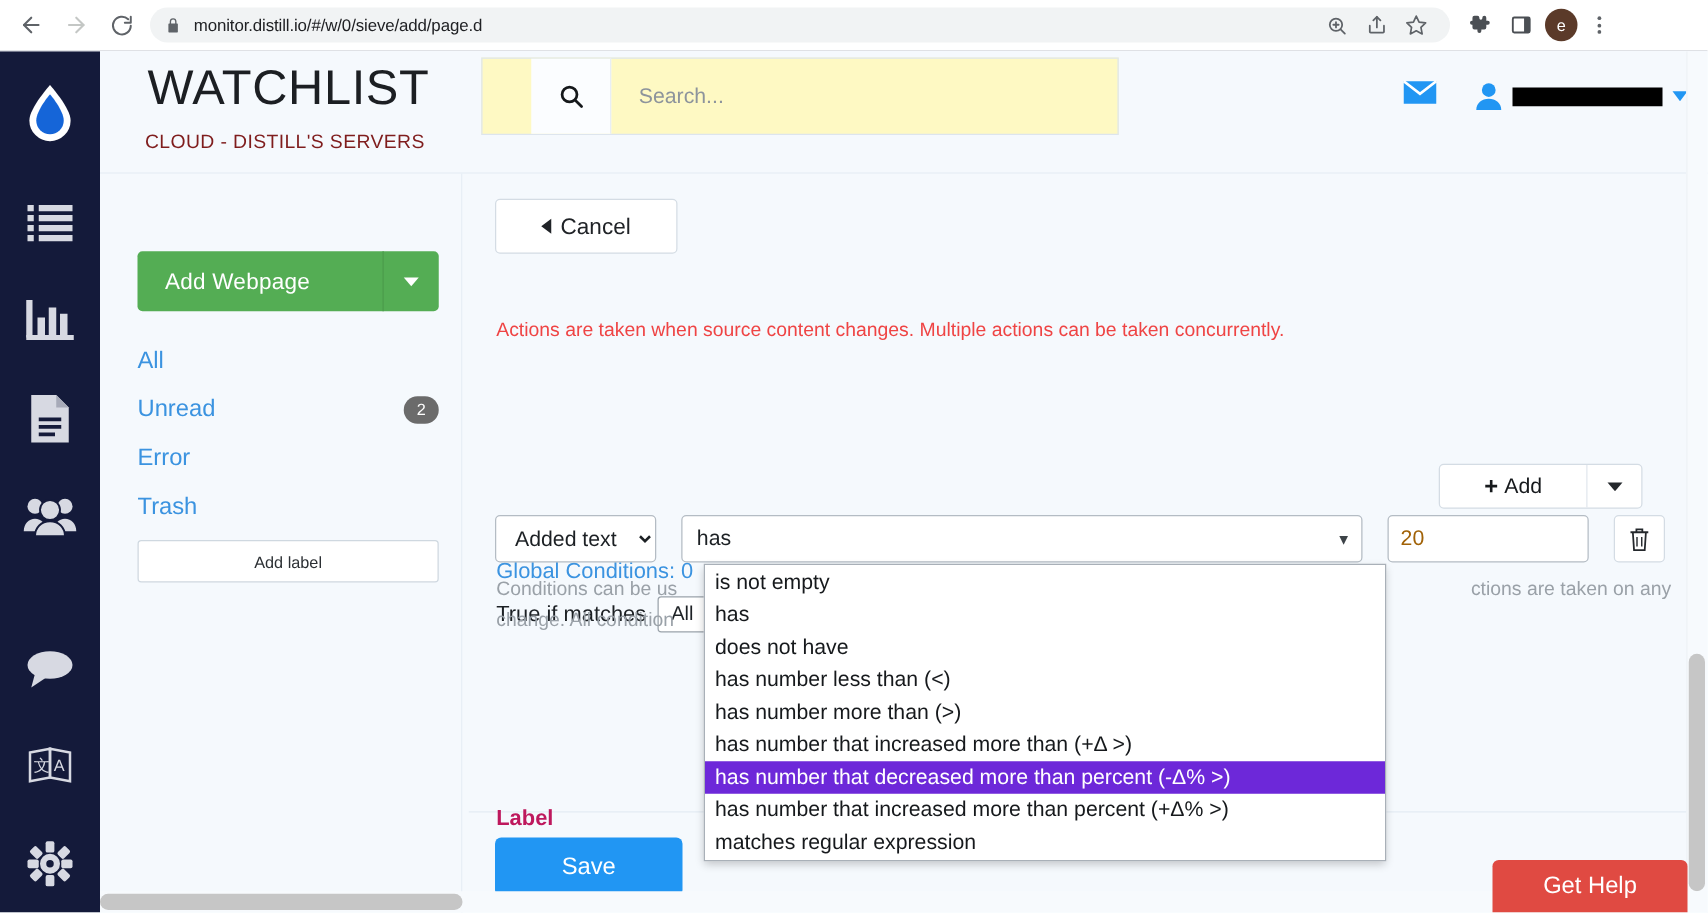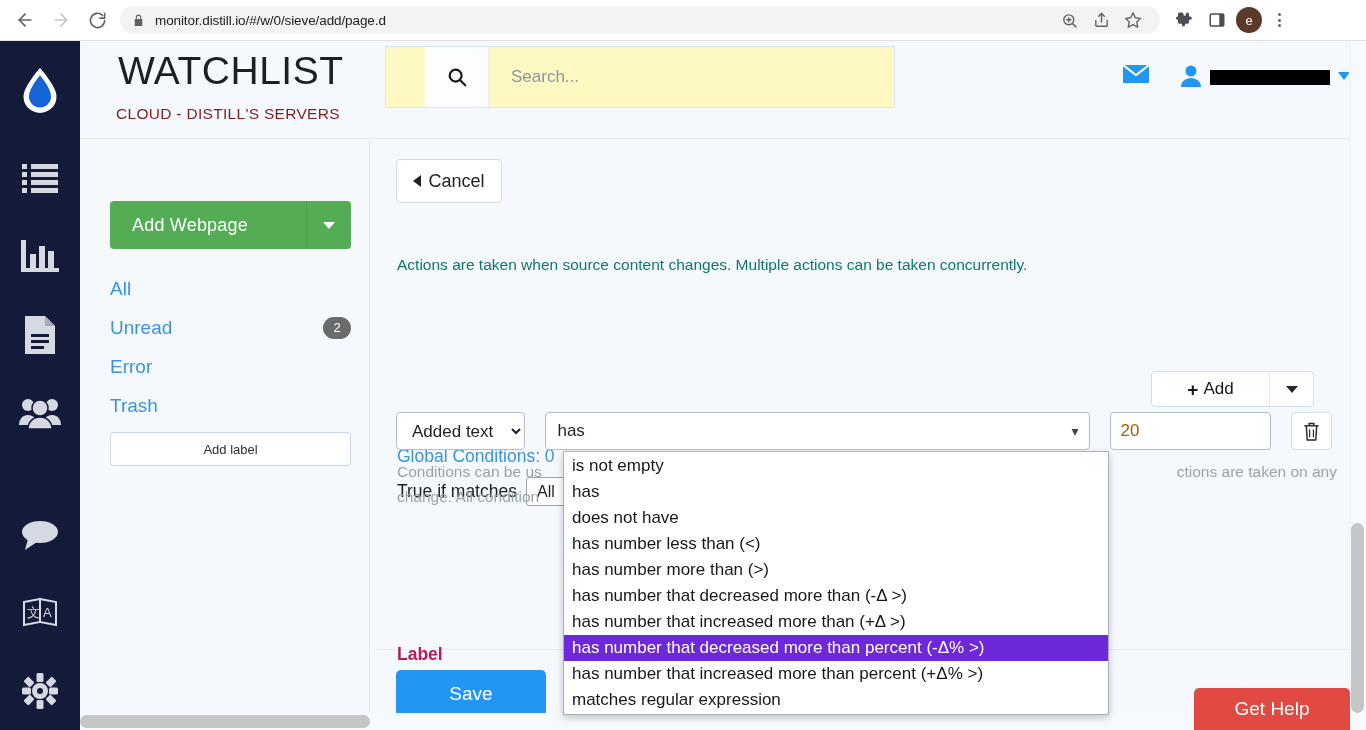--- a/index.html
+++ b/index.html
@@ -146,33 +146,33 @@
     font-size: 13px; color: #2c3034; cursor: pointer;
     font-family: "Liberation Sans", sans-serif;
   }
 
   
   .main {
     position: absolute; left: 370px; top: 98px; width: 996px; height: 591px;
     background: #f5f9fd; overflow: hidden;
   }
   .cancel-btn {
-    position: absolute; left: 26px; top: 20px; width: 106px; height: 44px;
+    position: absolute; left: 26px; top: 20px; width: 146px; height: 44px;
     background: #ffffff; border: 1px solid #d4dce4; border-radius: 4px;
     display: flex; align-items: center; justify-content: center; gap: 7px;
     font-size: 18px; color: #202327; cursor: pointer;
   }
   .chev-left {
     display: inline-block; width: 0; height: 0;
     border-top: 6px solid transparent; border-bottom: 6px solid transparent;
     border-right: 8px solid #202327;
   }
   .actions-note {
     position: absolute; left: 27px; top: 117px; width: 960px;
-    font-size: 15.5px; color: #0f766e;
+    font-size: 15.5px; color: #ef4444;
   }
   .sec-title {
     position: absolute; left: 27px; top: 275px;
     font-size: 17.5px; font-weight: bold; color: #14171a;
   }
   .global-cond {
     position: absolute; left: 27px; top: 307px;
     font-size: 17.5px; color: #3b93e0; cursor: pointer;
   }
   .match-row {
@@ -568,21 +568,20 @@
     <div class="label-title">Label</div>
     <div class="label-empty">No label found.</div>
     <button class="save-btn">Save</button>
 
     <div class="dd-popup" id="dd-popup">
         <div class="dd-opt">is not empty</div>
         <div class="dd-opt">has</div>
         <div class="dd-opt">does not have</div>
         <div class="dd-opt">has number less than (&lt;)</div>
         <div class="dd-opt">has number more than (&gt;)</div>
-        <div class="dd-opt">has number that decreased more than (-Δ &gt;)</div>
         <div class="dd-opt">has number that increased more than (+Δ &gt;)</div>
         <div class="dd-opt selected">has number that decreased more than percent (-Δ% &gt;)</div>
         <div class="dd-opt">has number that increased more than percent (+Δ% &gt;)</div>
         <div class="dd-opt">matches regular expression</div>
       </div>
 
   </div>
 
   <div class="get-help">Get Help</div>
 

